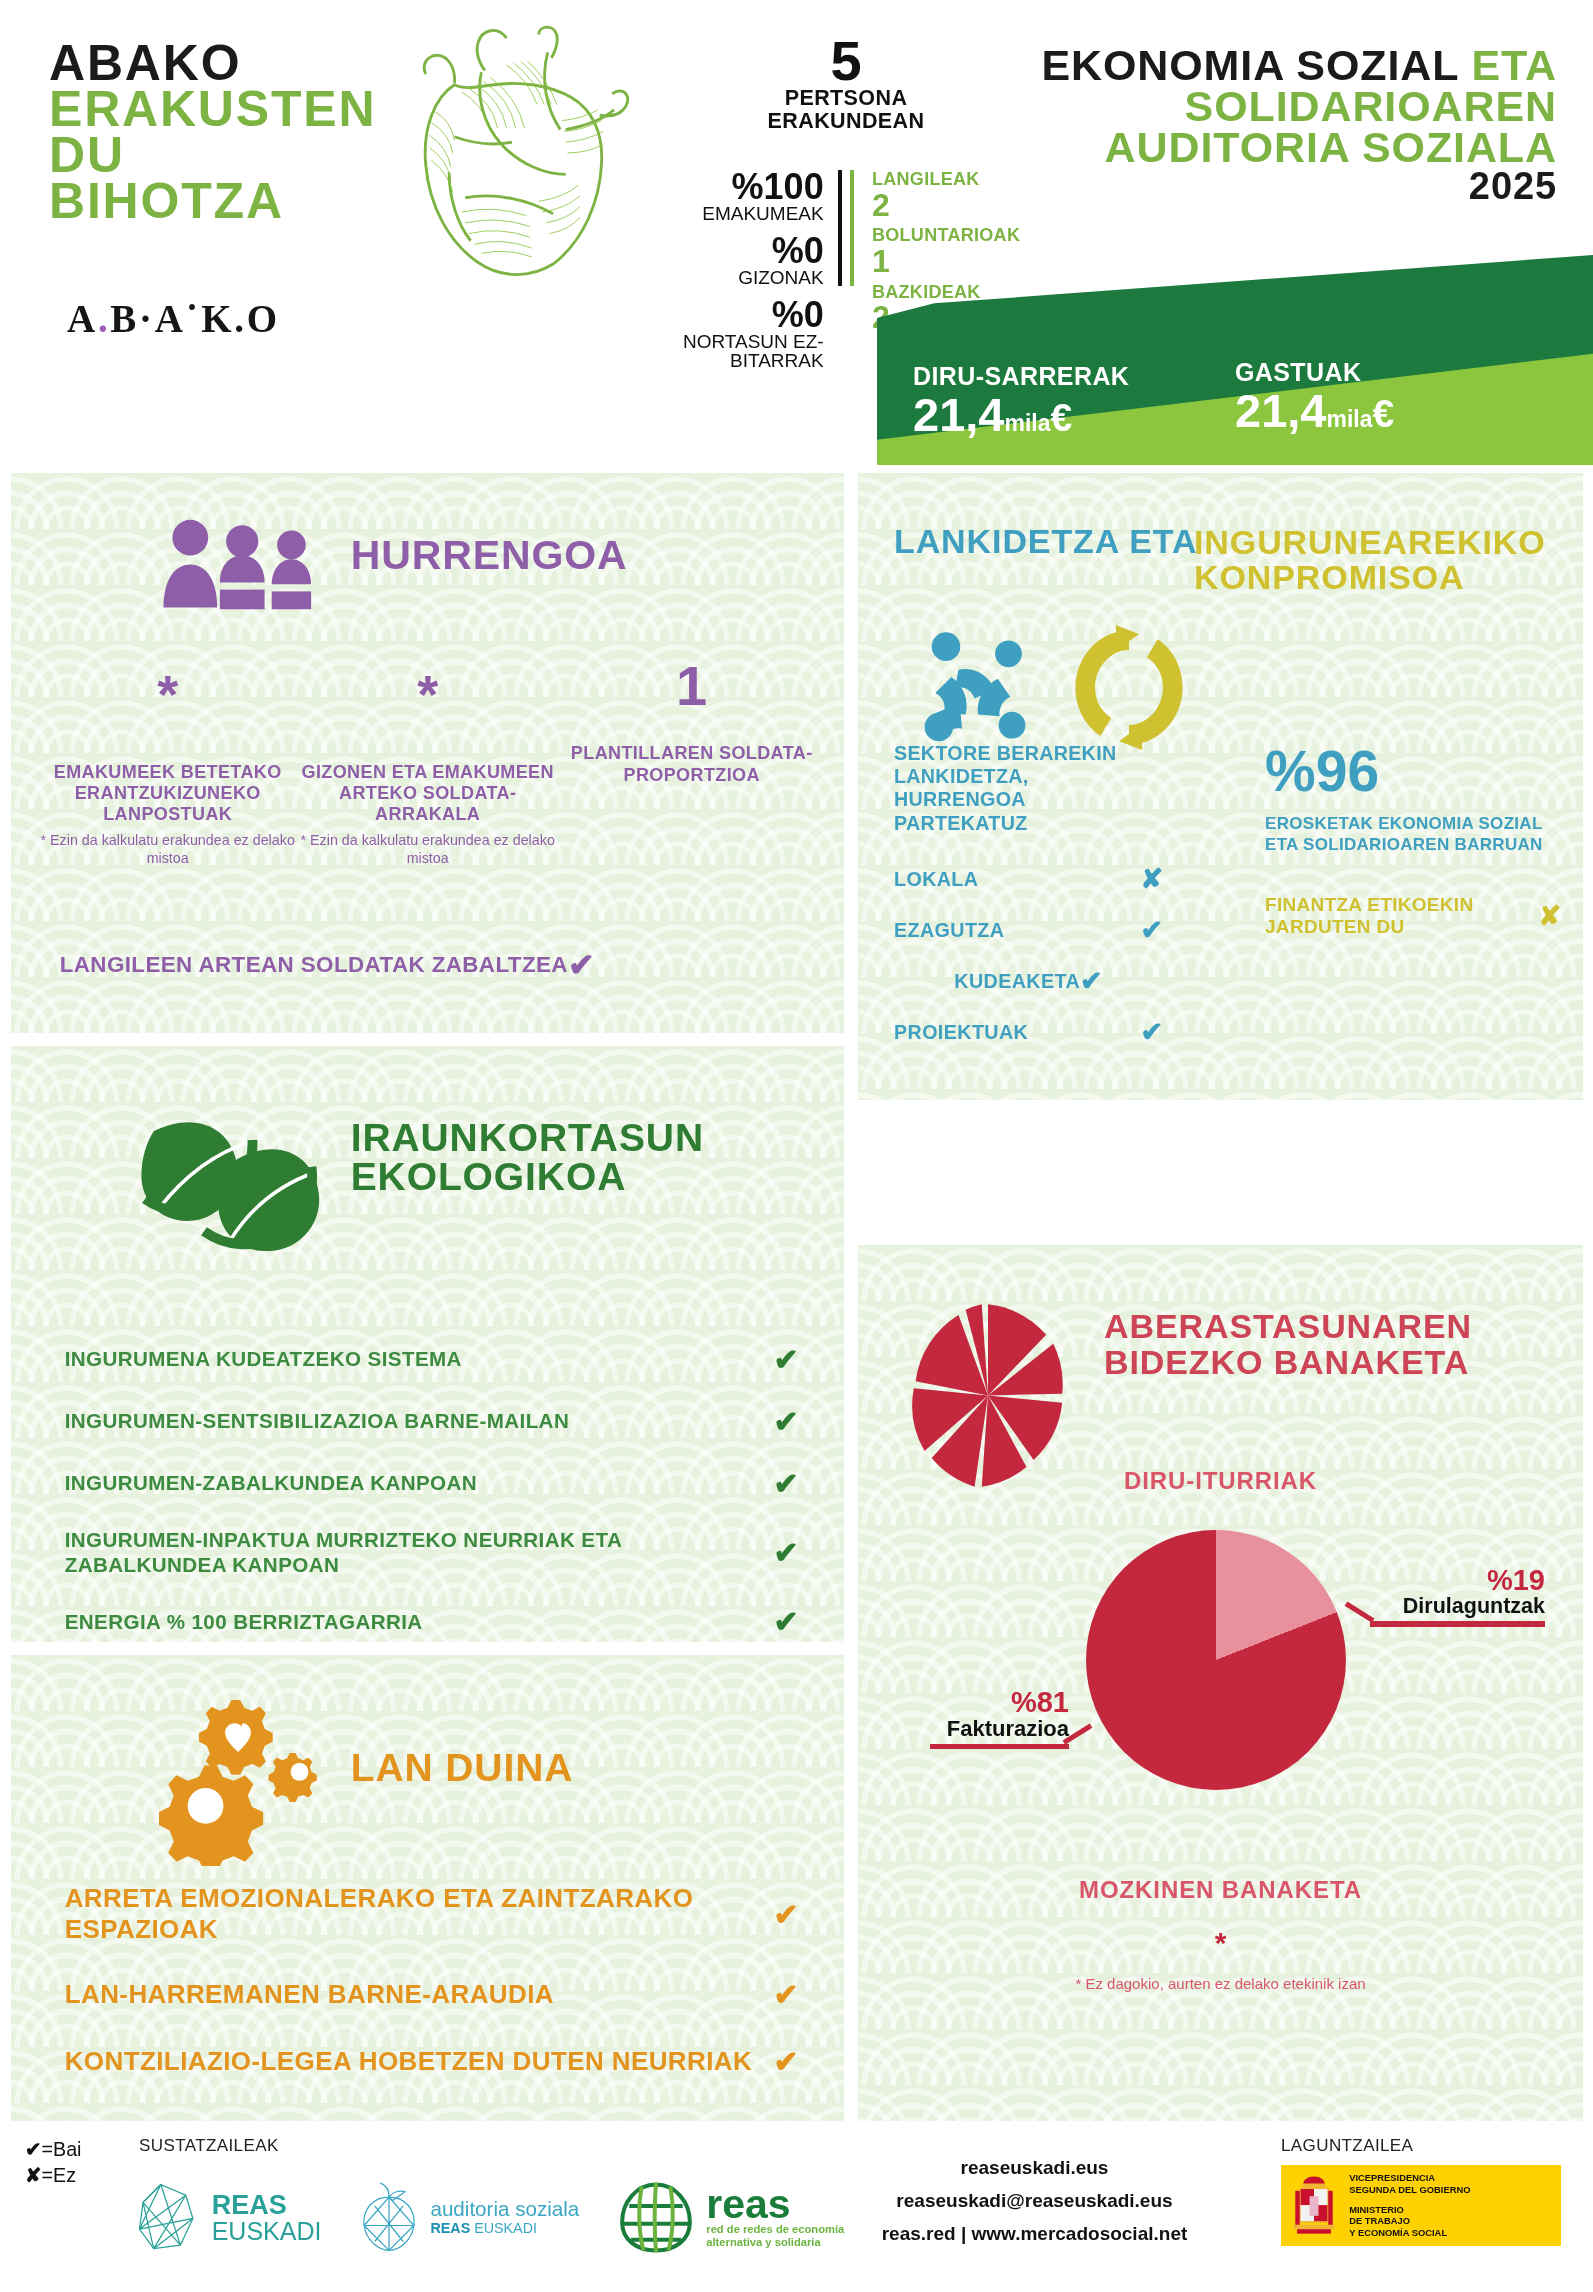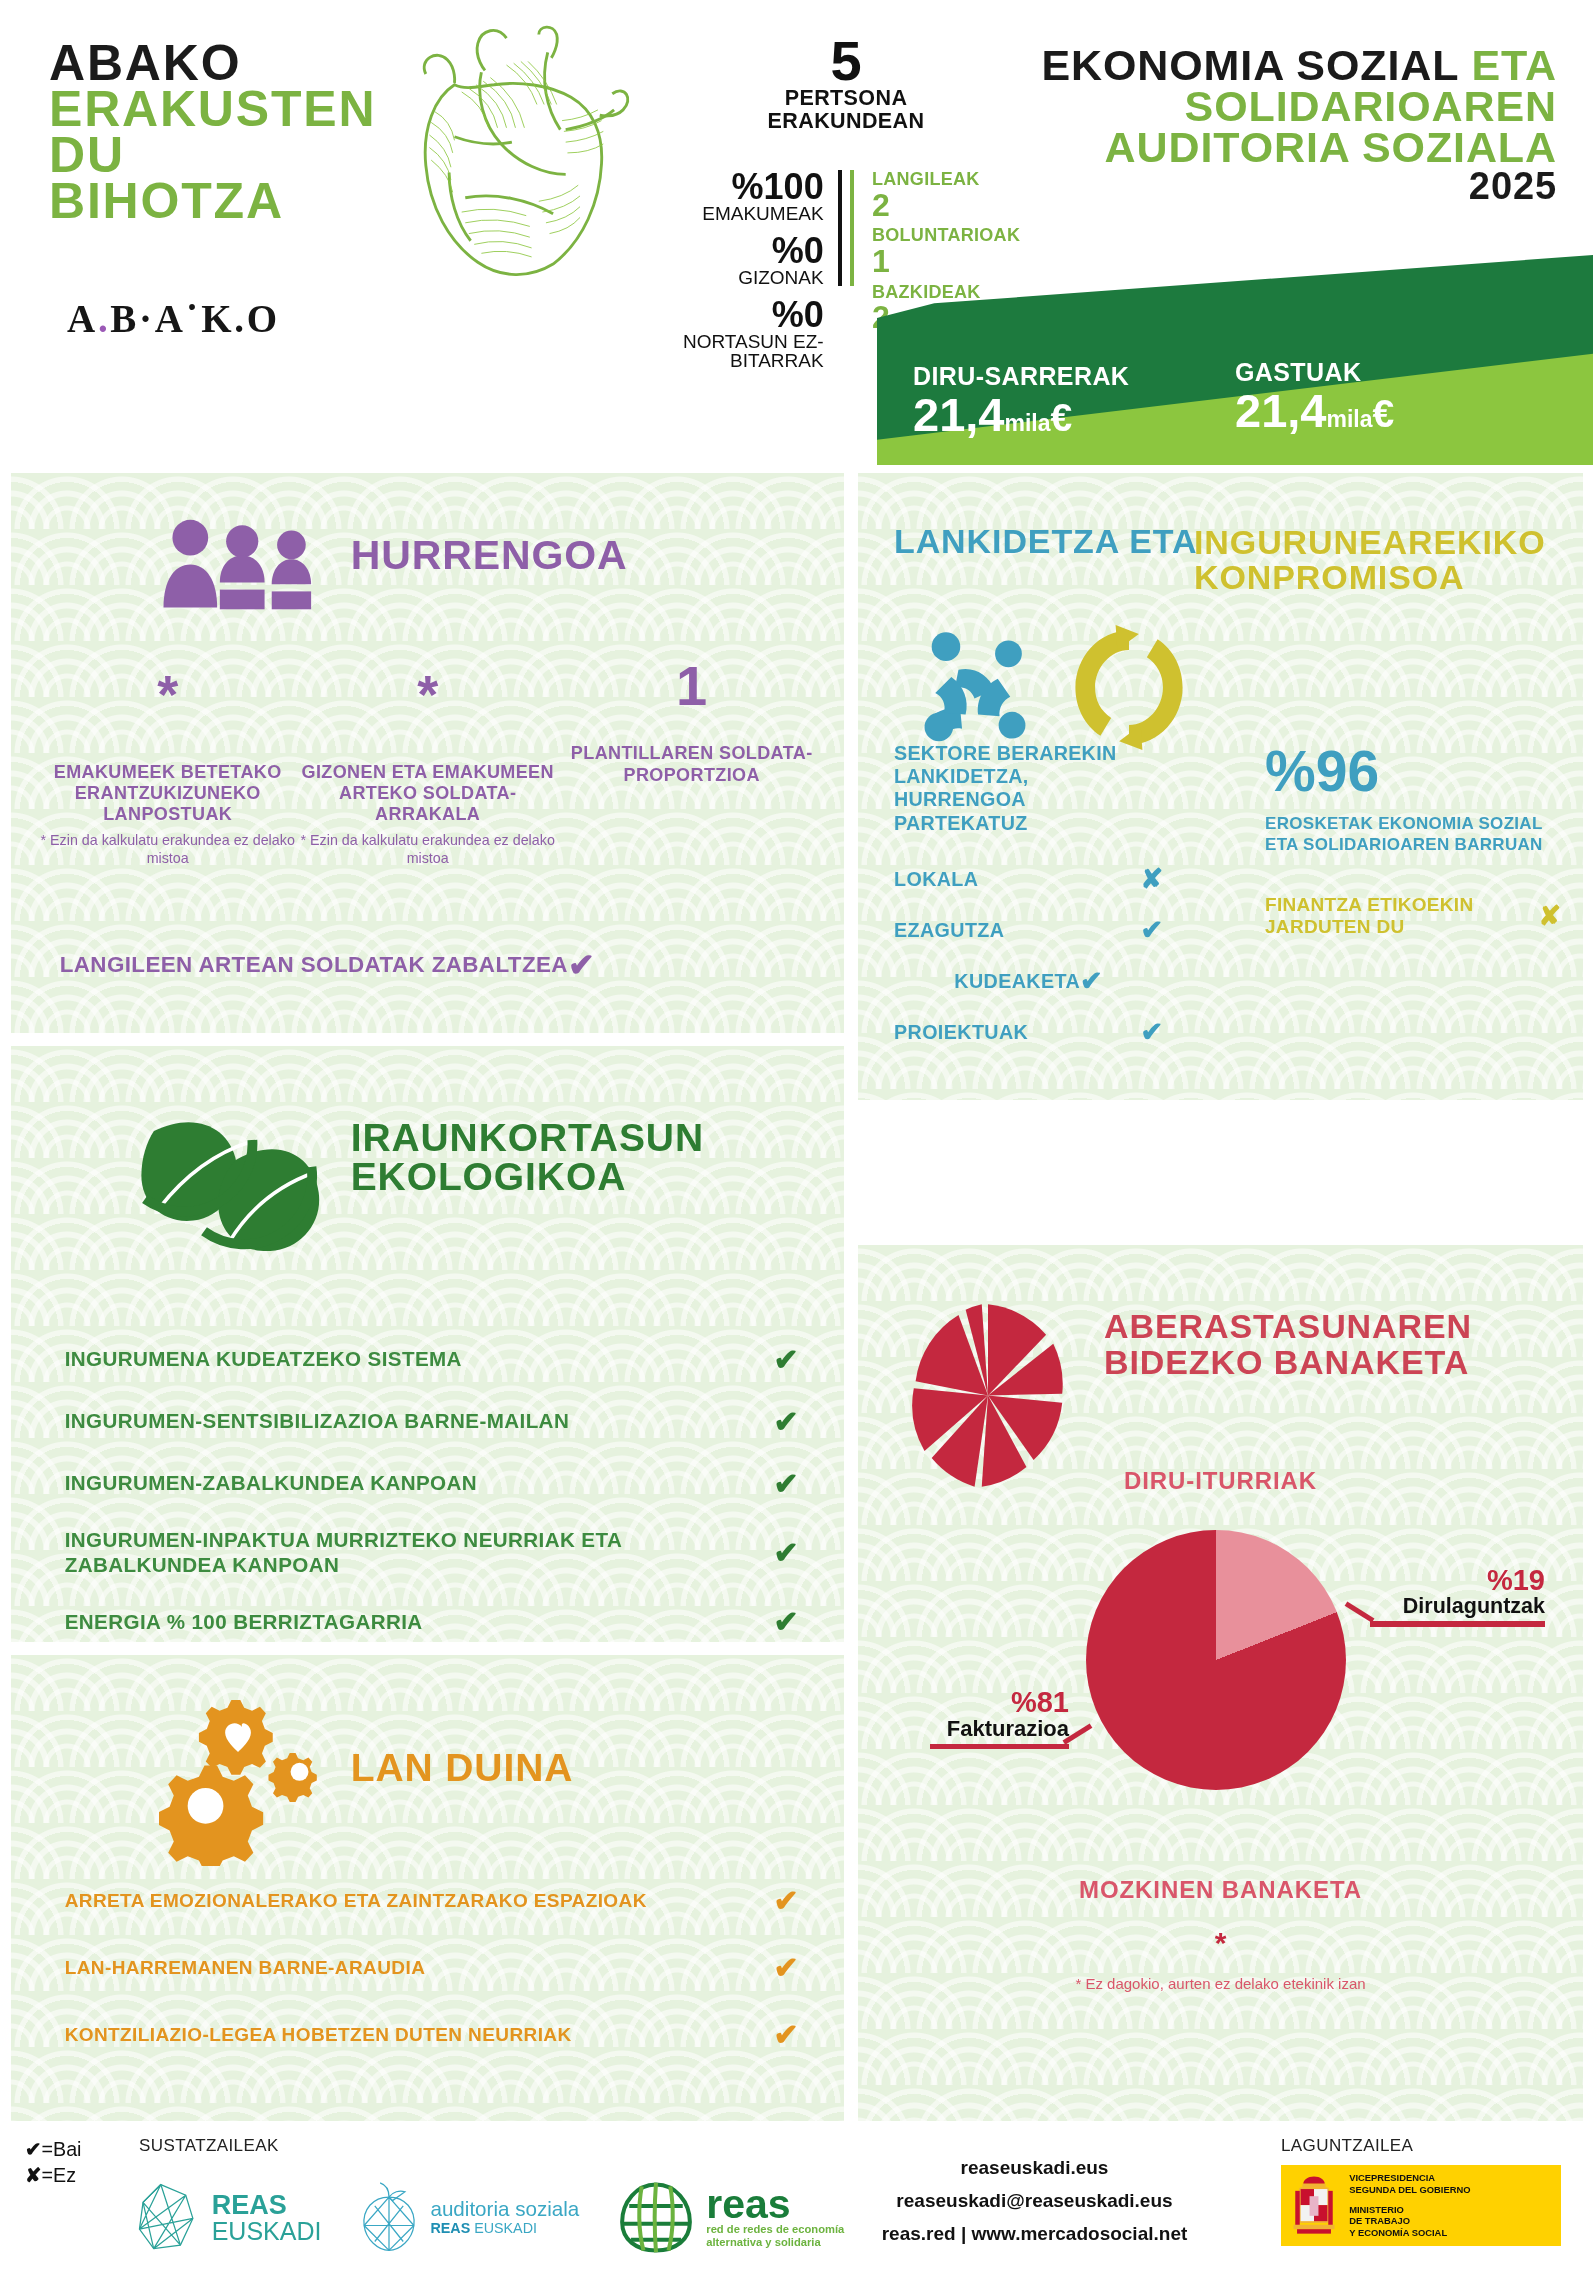--- a/index.html
+++ b/index.html
@@ -129,21 +129,21 @@
   .ir-item { display:flex; align-items:center; justify-content:space-between; margin-bottom:27px; }
   .ir-item .lab { font-size:20.6px; font-weight:bold; color:#3d8b40; letter-spacing:0.4px; line-height:1.2; max-width:627px; }
   .ir-item .mk { font-size:30px; font-weight:bold; color:#2e7d32; }
 
   
   #p-lan { left:10.7px; top:1655px; width:833px; height:466px; }
   #ld-title { position:absolute; left:340px; top:94px; font-size:39px; color:#e3941f; }
   #ld-icon { position:absolute; left:148px; top:45px; }
   #ld-list { position:absolute; left:54px; top:228px; width:734px; }
   .ld-item { display:flex; align-items:center; justify-content:space-between; margin-bottom:32px; }
-  .ld-item .lab { font-size:19px; font-weight:bold; color:#e3941f; letter-spacing:0.4px; }
+  .ld-item .lab { font-size:26px; font-weight:bold; color:#e3941f; letter-spacing:0.4px; }
   .ld-item .mk { font-size:30px; font-weight:bold; color:#e3941f; }
 
   
   #p-aber { left:858px; top:1245px; width:725px; height:876px; }
   #ab-title { position:absolute; left:246px; top:64px; font-size:34px; color:#cc4455; line-height:1.05; }
   #ab-icon { position:absolute; left:54px; top:52px; }
   #ab-sub { position:absolute; left:0; top:222px; width:725px; text-align:center; font-size:24px; font-weight:bold; color:#d9566a; letter-spacing:0.9px; }
   #pie-wrap { position:absolute; left:228px; top:285px; width:260px; height:260px; }
   #pie { width:260px; height:260px; border-radius:50%;
          background:conic-gradient(#e8909b 0deg 68.4deg, #c4283f 68.4deg 360deg); }

